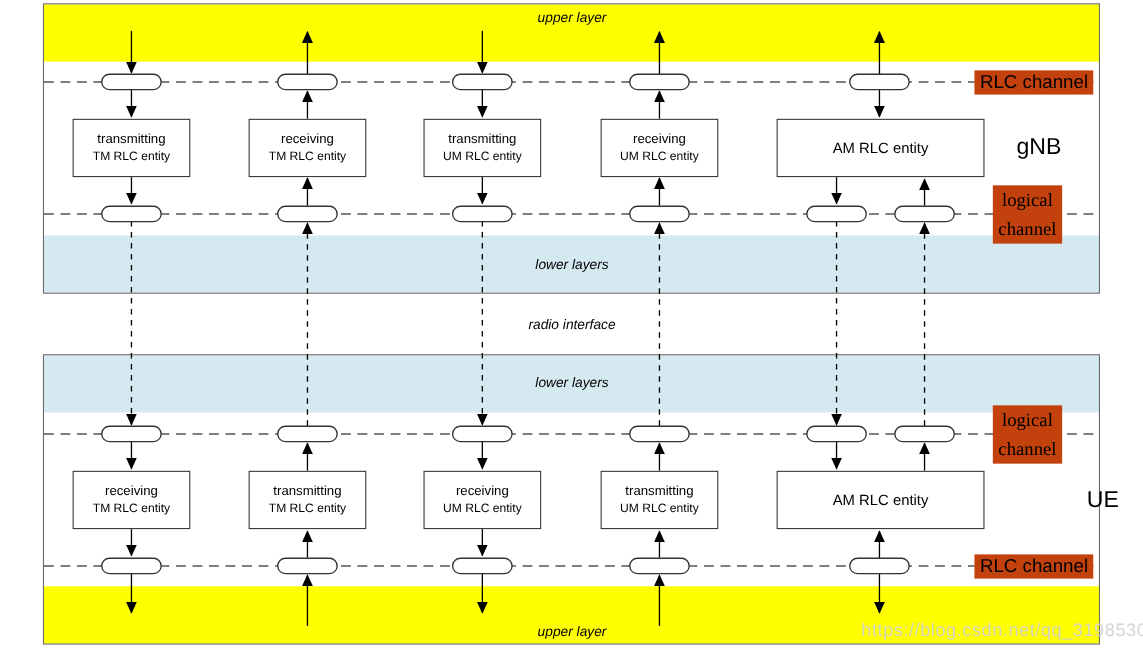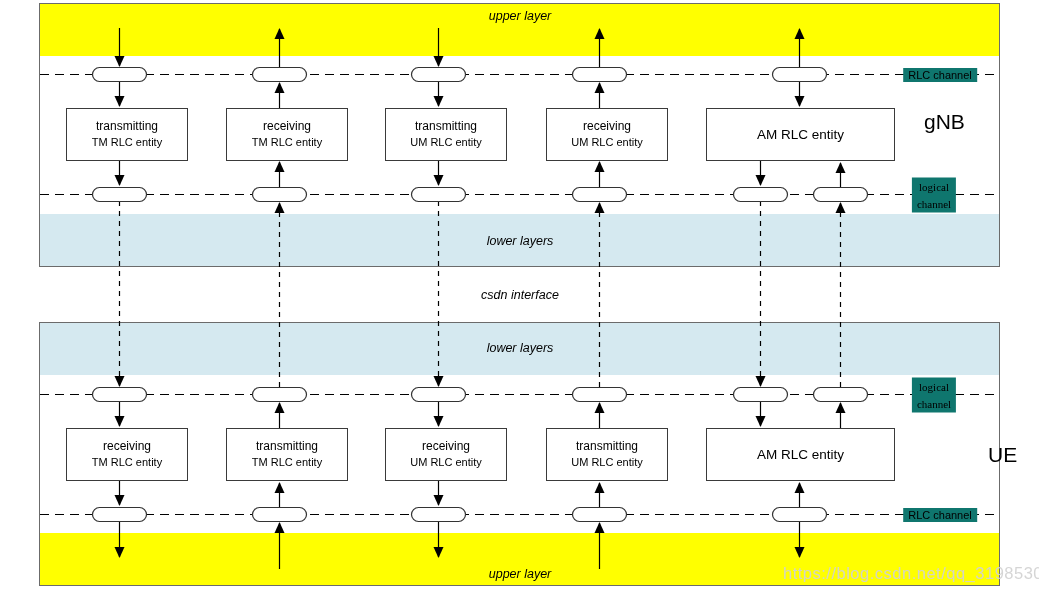--- a/index.html
+++ b/index.html
@@ -4,31 +4,31 @@
 <style>
   html,body{margin:0;padding:0;background:#fff;}
   #page{position:relative;width:1039px;height:590px;background:#ffffff;overflow:hidden;
         font-family:"Liberation Sans",sans-serif;color:#000;}
   .band{position:absolute;left:40px;width:960px;height:52px;}
   .band.yellow{background:#FFFF00;}
   .band.blue{background:#D5E9F0;}
   .container-frame{position:absolute;left:39px;width:961px;height:264px;
         border:1px solid #6B6B6B;box-sizing:border-box;pointer-events:none;}
   #diagram-svg{position:absolute;left:0;top:0;z-index:2;}
-  .entity-box{position:absolute;width:122px;height:53px;background:#fff;
+  .entity-box{position:absolute;width:107px;height:53px;background:#fff;
         border:1px solid #3a3a3a;box-sizing:border-box;z-index:3;
         display:flex;flex-direction:column;align-items:center;justify-content:center;
         text-align:center;line-height:1.45;}
   .entity-box.am{width:189px;}
   .entity-line1{font-size:12px;}
   .entity-line2{font-size:11px;}
   .entity-single{font-size:13.5px;}
   .lbl{position:absolute;z-index:3;font-size:12.5px;white-space:nowrap;}
   .lbl.center{transform:translateX(-50%);font-style:italic;}
-  .chan-lbl{position:absolute;z-index:3;font-size:11px;background:#0f766e;
+  .chan-lbl{position:absolute;z-index:3;font-size:17px;background:#c2410c;
         padding:1px 5px;white-space:nowrap;transform:translate(-50%,-50%);text-align:center;}
   .chan-lbl.two-line{line-height:1.5;font-family:Liberation Serif, serif;}
   .node-lbl{position:absolute;z-index:3;font-size:21px;white-space:nowrap;}
   .watermark{position:absolute;z-index:5;font-size:16.5px;letter-spacing:.5px;
         color:#d2d2d2;opacity:.92;white-space:nowrap;}
 </style>
 </head>
 <body>
 
 <div id="page">
@@ -173,33 +173,33 @@
   <div class="entity-box" style="left:546px;top:428px">
     <span class="entity-line1">transmitting</span>
     <span class="entity-line2">UM RLC entity</span>
   </div>
   <div class="entity-box am" style="left:706px;top:428px">
     <span class="entity-single">AM RLC entity</span>
   </div>
 
   <div class="lbl center" style="left:520px;top:9px">upper layer</div>
   <div class="lbl center" style="left:520px;top:234px">lower layers</div>
-  <div class="lbl center" style="left:520px;top:288px">csdn interface</div>
+  <div class="lbl center" style="left:520px;top:288px">radio interface</div>
   <div class="lbl center" style="left:520px;top:341px">lower layers</div>
   <div class="lbl center" style="left:520px;top:567px">upper layer</div>
 
   <div class="chan-lbl" style="left:940px;top:75px">RLC channel</div>
   <div class="chan-lbl two-line" style="left:934px;top:195px">
     <div>logical</div>
     <div>channel</div>
   </div>
   <div class="chan-lbl two-line" style="left:934px;top:395px">
     <div>logical</div>
     <div>channel</div>
   </div>
   <div class="chan-lbl" style="left:940px;top:515px">RLC channel</div>
 
-  <div class="node-lbl" style="left:924px;top:110px">gNB</div>
+  <div class="node-lbl" style="left:924px;top:122px">gNB</div>
   <div class="node-lbl" style="left:988px;top:443px">UE</div>
 
   <div class="watermark" style="left:783px;top:564px">https://blog.csdn.net/qq_31985307</div>
 
 </div>
 
 </body></html>

